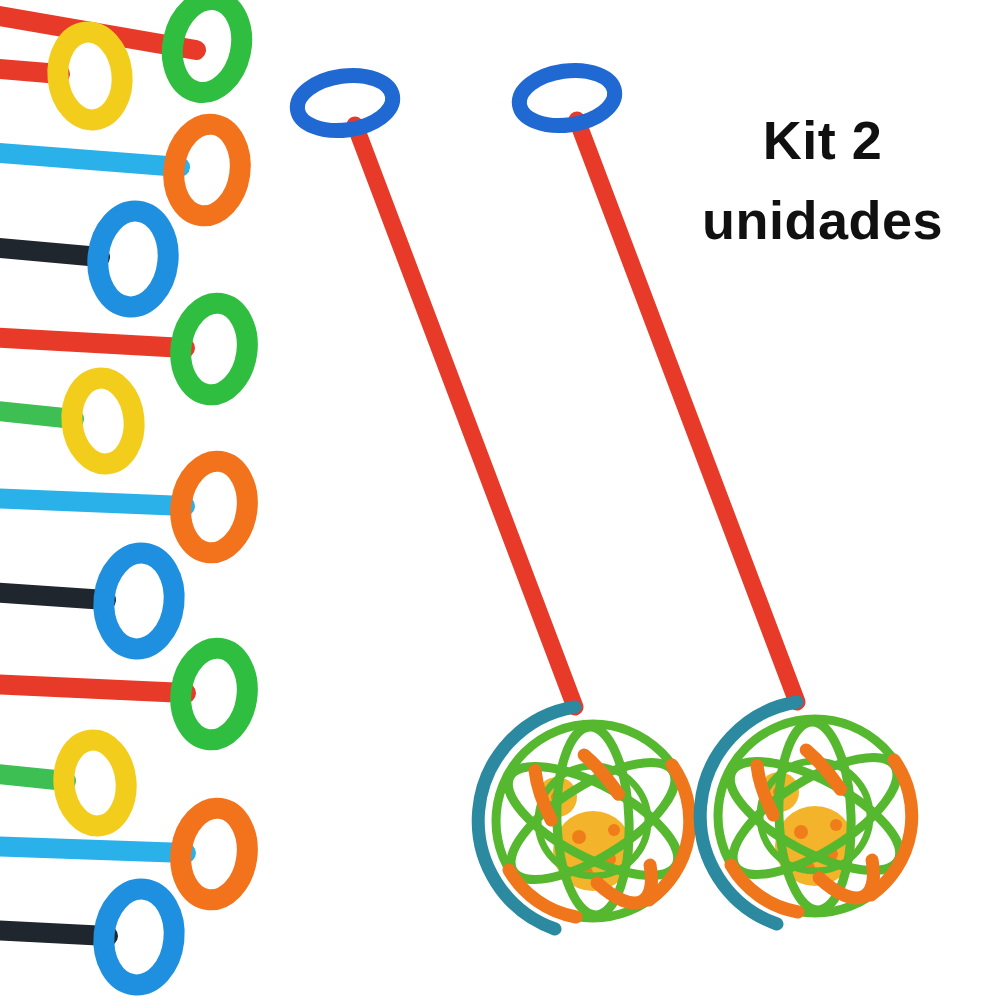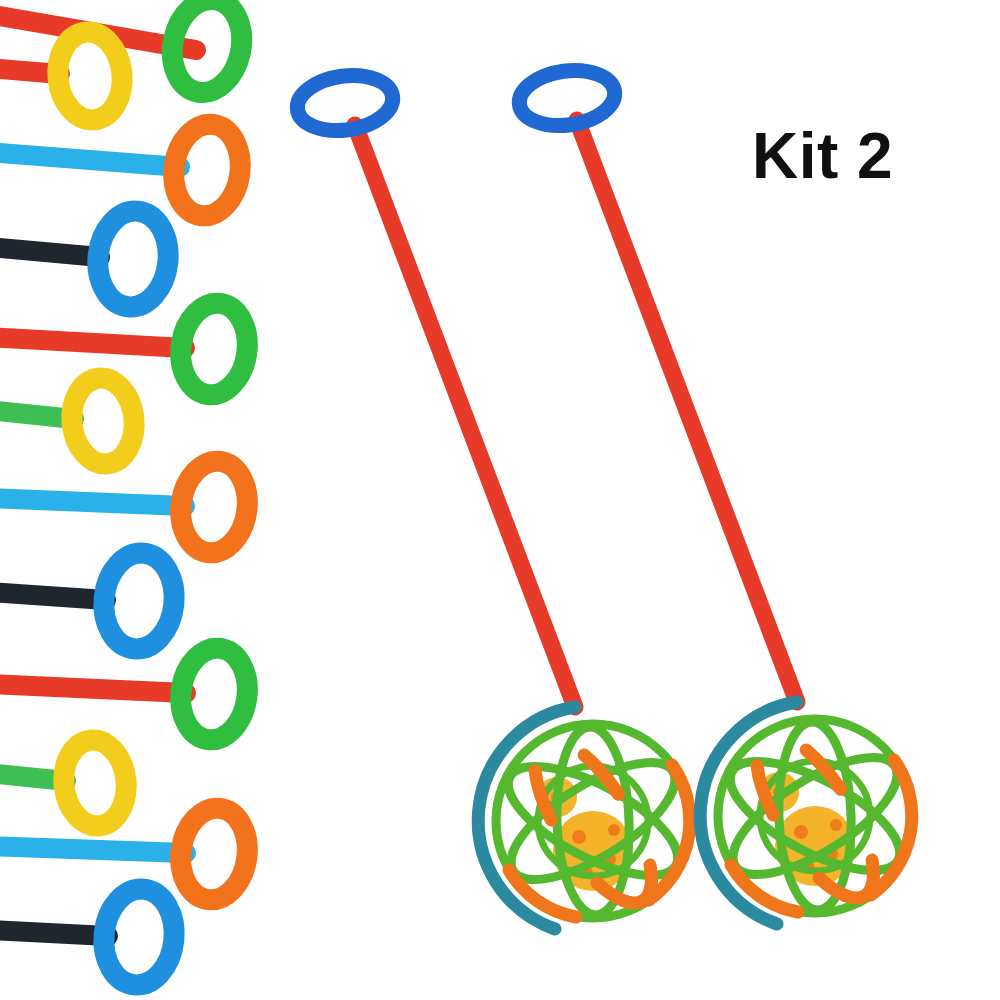--- a/index.html
+++ b/index.html
@@ -31,25 +31,25 @@
   .lat   { fill:none; stroke: var(--wheel-green,#56b82f); stroke-width:9px; stroke-linecap:round; }
   .lat.thin { stroke-width:7px; }
   .lat-o { fill:none; stroke: var(--wheel-orange,#f0761c); stroke-width:13px; stroke-linecap:round; }
   .lat-o.dash { stroke-dasharray: 52 78; }
   .fork  { fill:none; stroke: var(--fork-teal,#2b8aa0); stroke-width:13px; stroke-linecap:round; }
   .ball-y { fill: var(--ball-yellow,#f3b42c); }
   .dots circle { fill: var(--ball-dot-orange,#ef7d1a); }
 
   
   .kit-label {
-    position:absolute; left:650px; top:116px; width:345px;
+    position:absolute; left:650px; top:100px; width:345px;
     text-align:center;
     color: var(--text,#101010);
     font-weight:700;
-    font-size:64px;
+    font-size:54px;
     line-height:80px;
     letter-spacing:0.5px;
   }
 </style>
 </head>
 <body>
 
 <div class="stage">
 
   <svg class="scene" width="1000" height="1000" viewBox="0 0 1000 1000">
@@ -127,15 +127,16 @@
       <line class="stick s-black" x1="-12" y1="930" x2="108" y2="936"></line>
       <ellipse class="loop l-blue" cx="139" cy="937" rx="35" ry="48" transform="rotate(6 139 937)"></ellipse>
     </g>
 
     <use href="#push-toy" transform="translate(345,103)"></use>
     <use href="#push-toy" transform="translate(567,98)"></use>
   </svg>
 
   <div class="kit-label">
     <div>Kit 2</div>
+    <div>unidades</div>
   </div>
 
 </div>
 
 </body></html>

